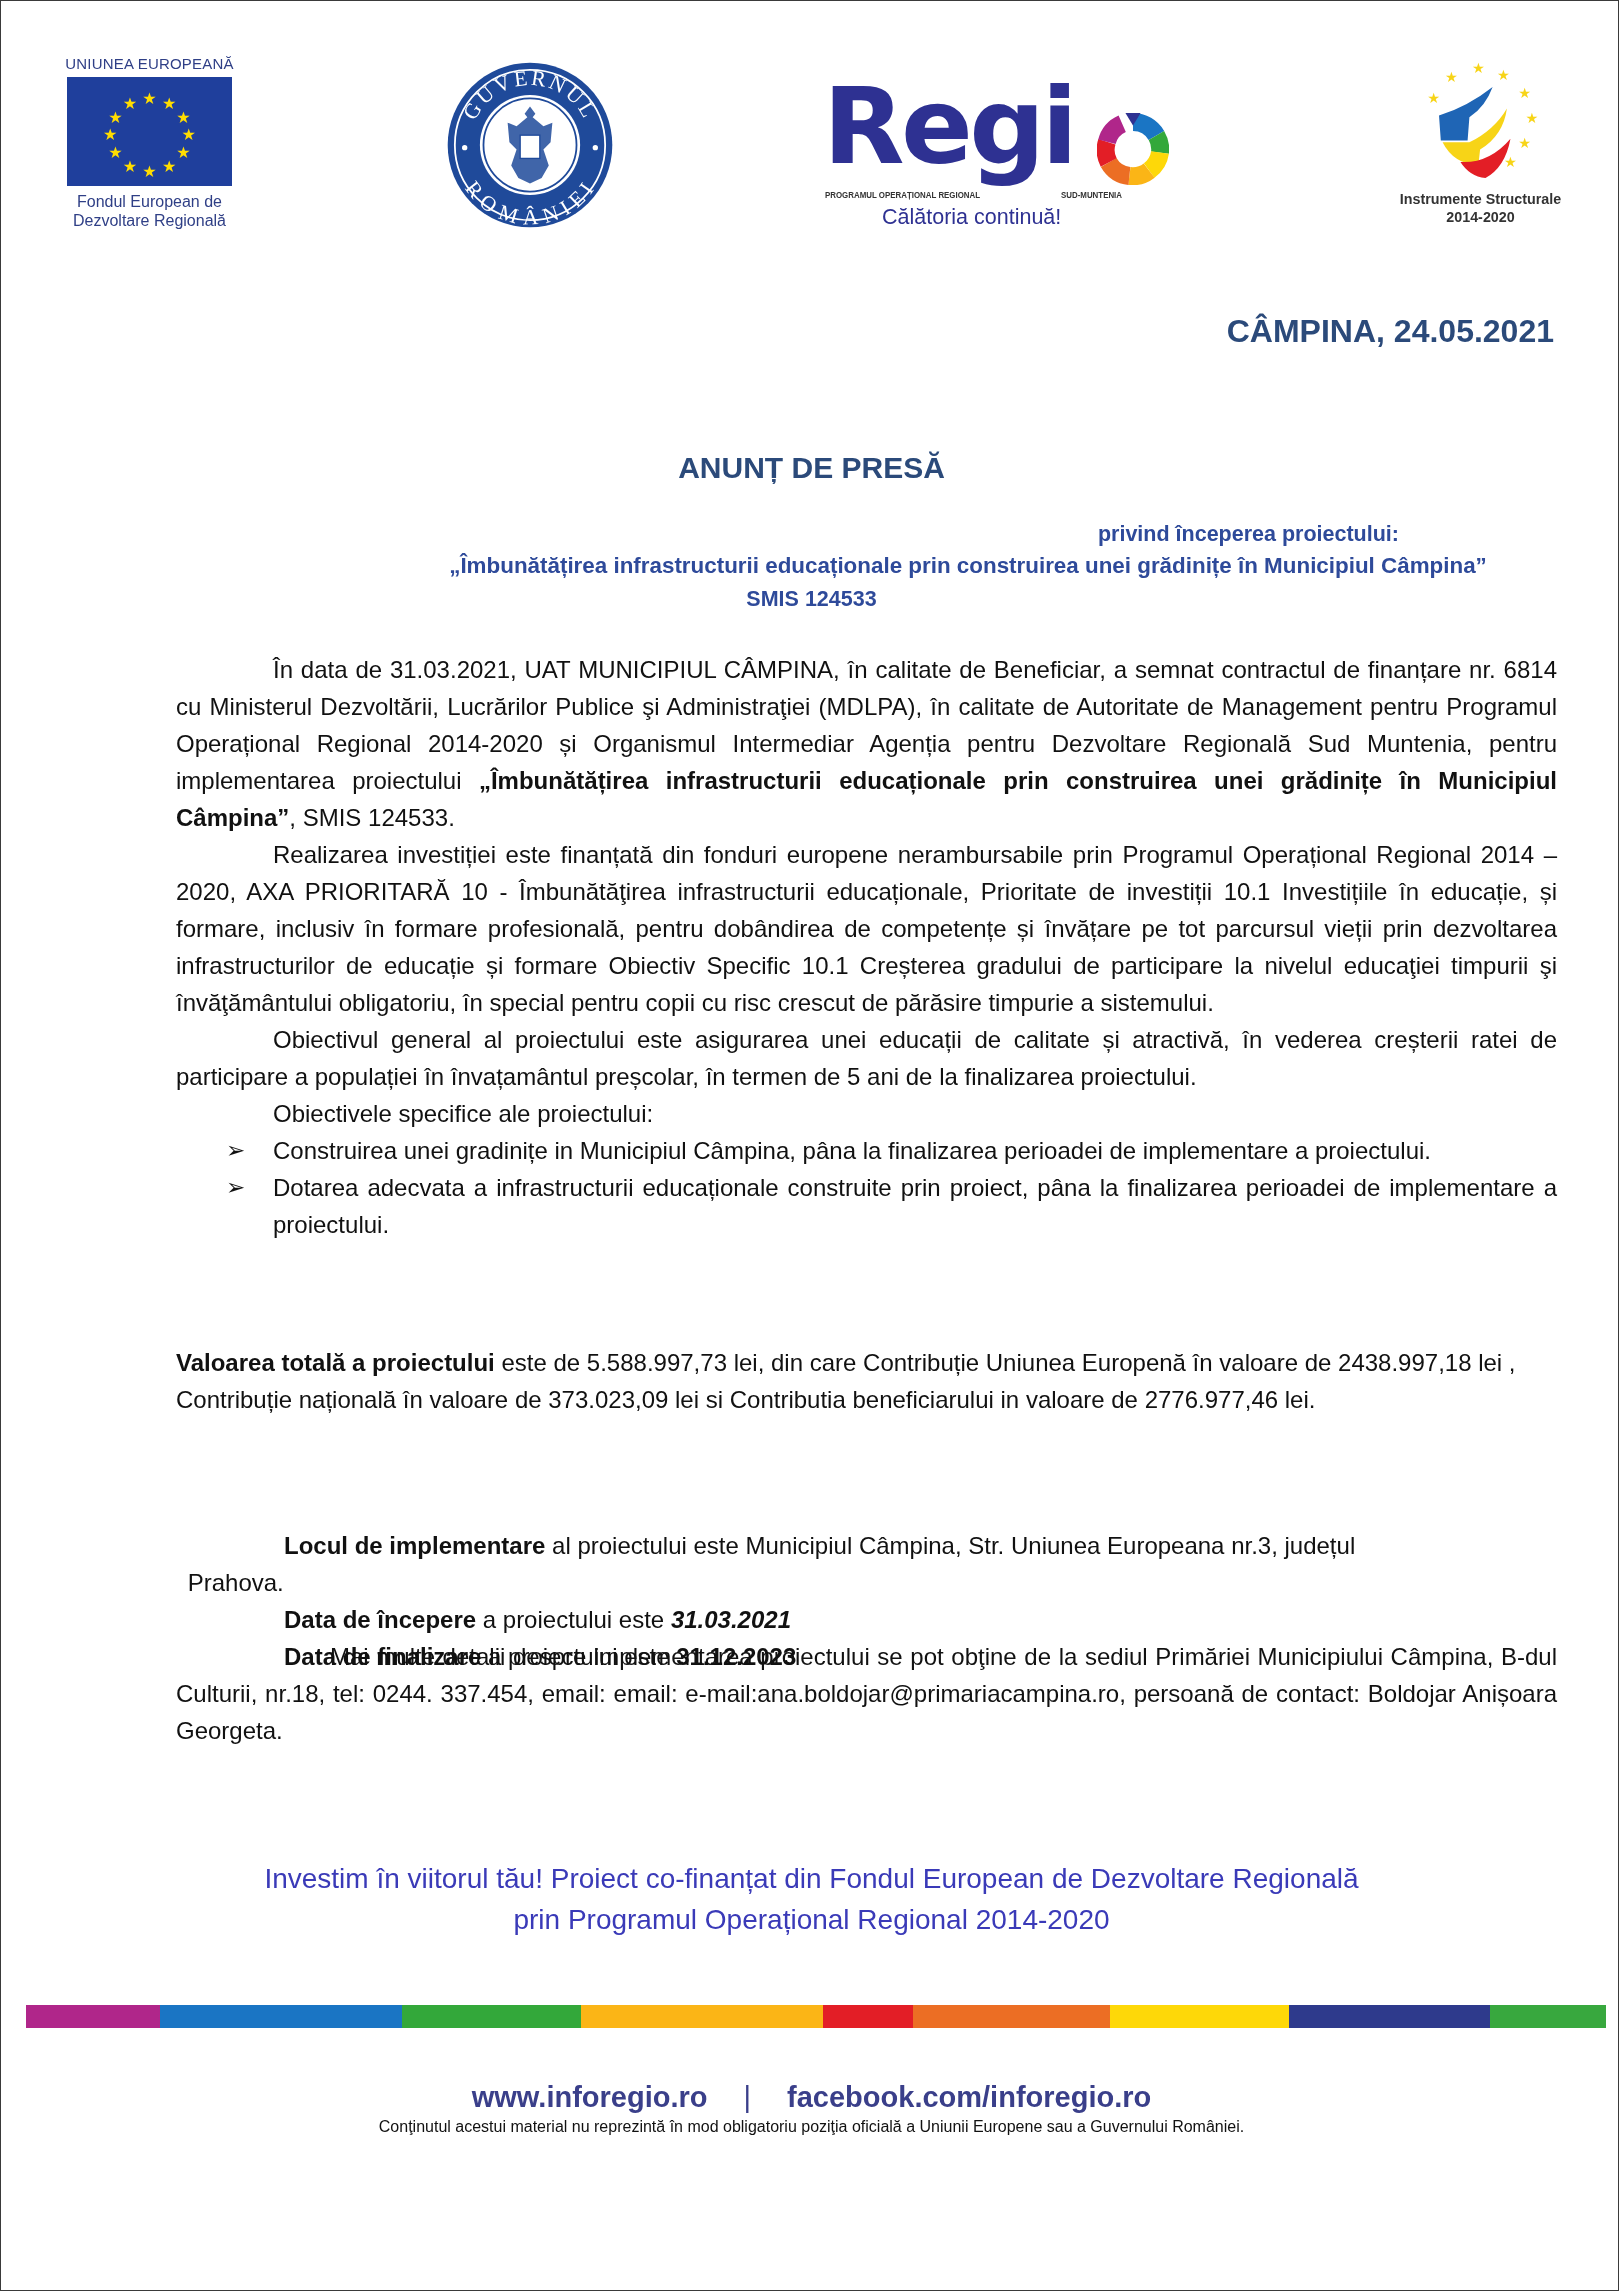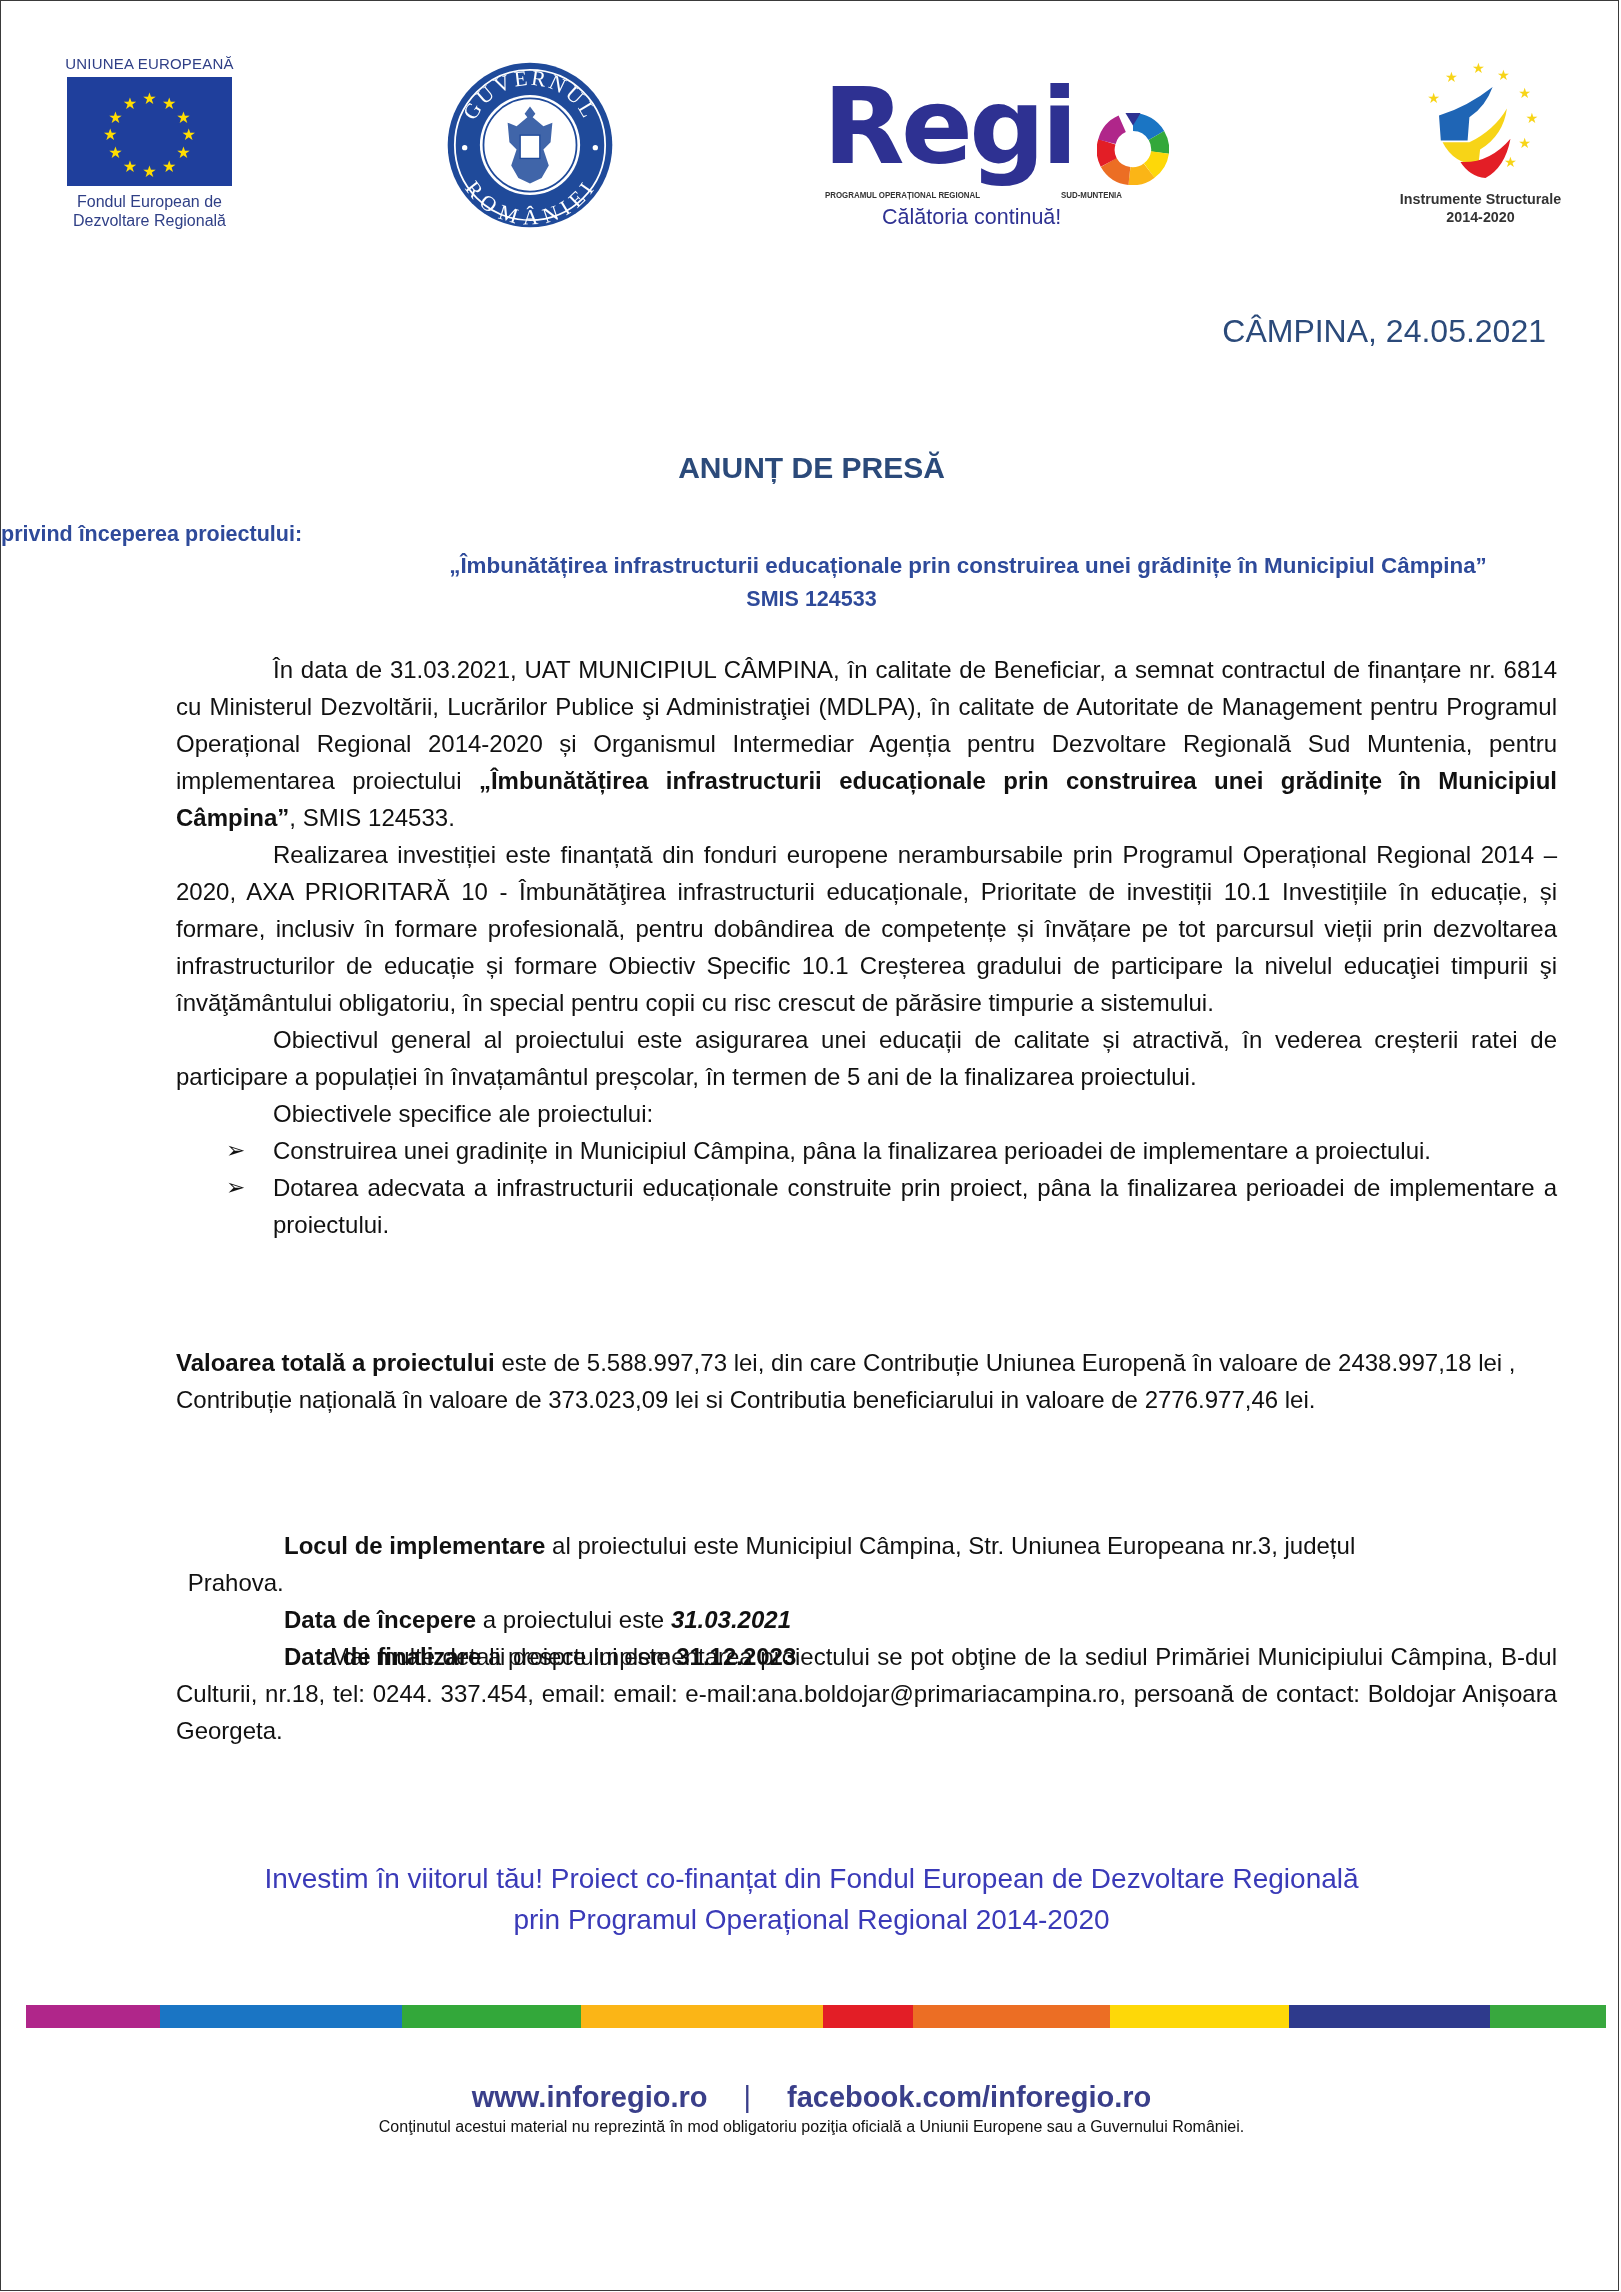--- a/index.html
+++ b/index.html
@@ -25,23 +25,23 @@
   .regio-prog { position: absolute; left: 1.8px; top: 106px; font-size: 9.9px; font-weight: bold; color: #333;
                 font-family: "Liberation Sans", sans-serif; transform: scaleX(0.8); transform-origin: left; white-space: nowrap; }
   .regio-sud { position: absolute; left: 238px; top: 106px; font-size: 9.9px; font-weight: bold; color: #333;
                transform: scaleX(0.8); transform-origin: left; white-space: nowrap; }
   .regio-tag { position: absolute; left: 59px; top: 122px; font-size: 21.5px; color: #2e3192; white-space: nowrap; }
 
   .is-logo { left: 1381px; top: 52px; width: 197px; text-align: center; }
   .is-text { font-size: 14.3px; font-weight: bold; color: #333; line-height: 18px; }
 
   
-  .date { right: 72px; top: 312px; font-size: 32px; font-weight: normal; color: #2b4a7a; }
+  .date { right: 64px; top: 312px; font-size: 32px; font-weight: bold; color: #2b4a7a; }
   .title { left: 0; width: 1621px; top: 450px; text-align: center; font-size: 30px; font-weight: bold; color: #2b4a7a; }
-  .subtitle { left: 0; width: 1362px; top: 521px; text-align: left; font-size: 21.5px; font-weight: bold; color: #2e4a9a; }
+  .subtitle { left: 0; width: 1362px; top: 521px; text-align: right; font-size: 21.5px; font-weight: bold; color: #2e4a9a; padding-left: 36px; }
   .proj-name { left: 340px; width: 1254px; top: 552px; text-align: center; font-size: 22.4px; font-weight: bold; color: #2e4a9a; }
   .smis { left: 0; width: 1621px; top: 586px; text-align: center; font-size: 21.5px; font-weight: bold; color: #2e4a9a; }
 
   .body { left: 175px; width: 1381px; font-size: 24px; line-height: 37px; text-align: justify; color: #111; }
   .para { margin: 0; text-indent: 97px; }
   .bullet { position: relative; padding-left: 97px; text-indent: 0; margin: 0; }
   .bullet .arrow { position: absolute; left: 50px; top: 0; font-size: 23px; }
   b { font-weight: bold; }
 
   .funding { left: 175px; width: 1381px; top: 1343px; font-size: 24px; line-height: 37px; }

